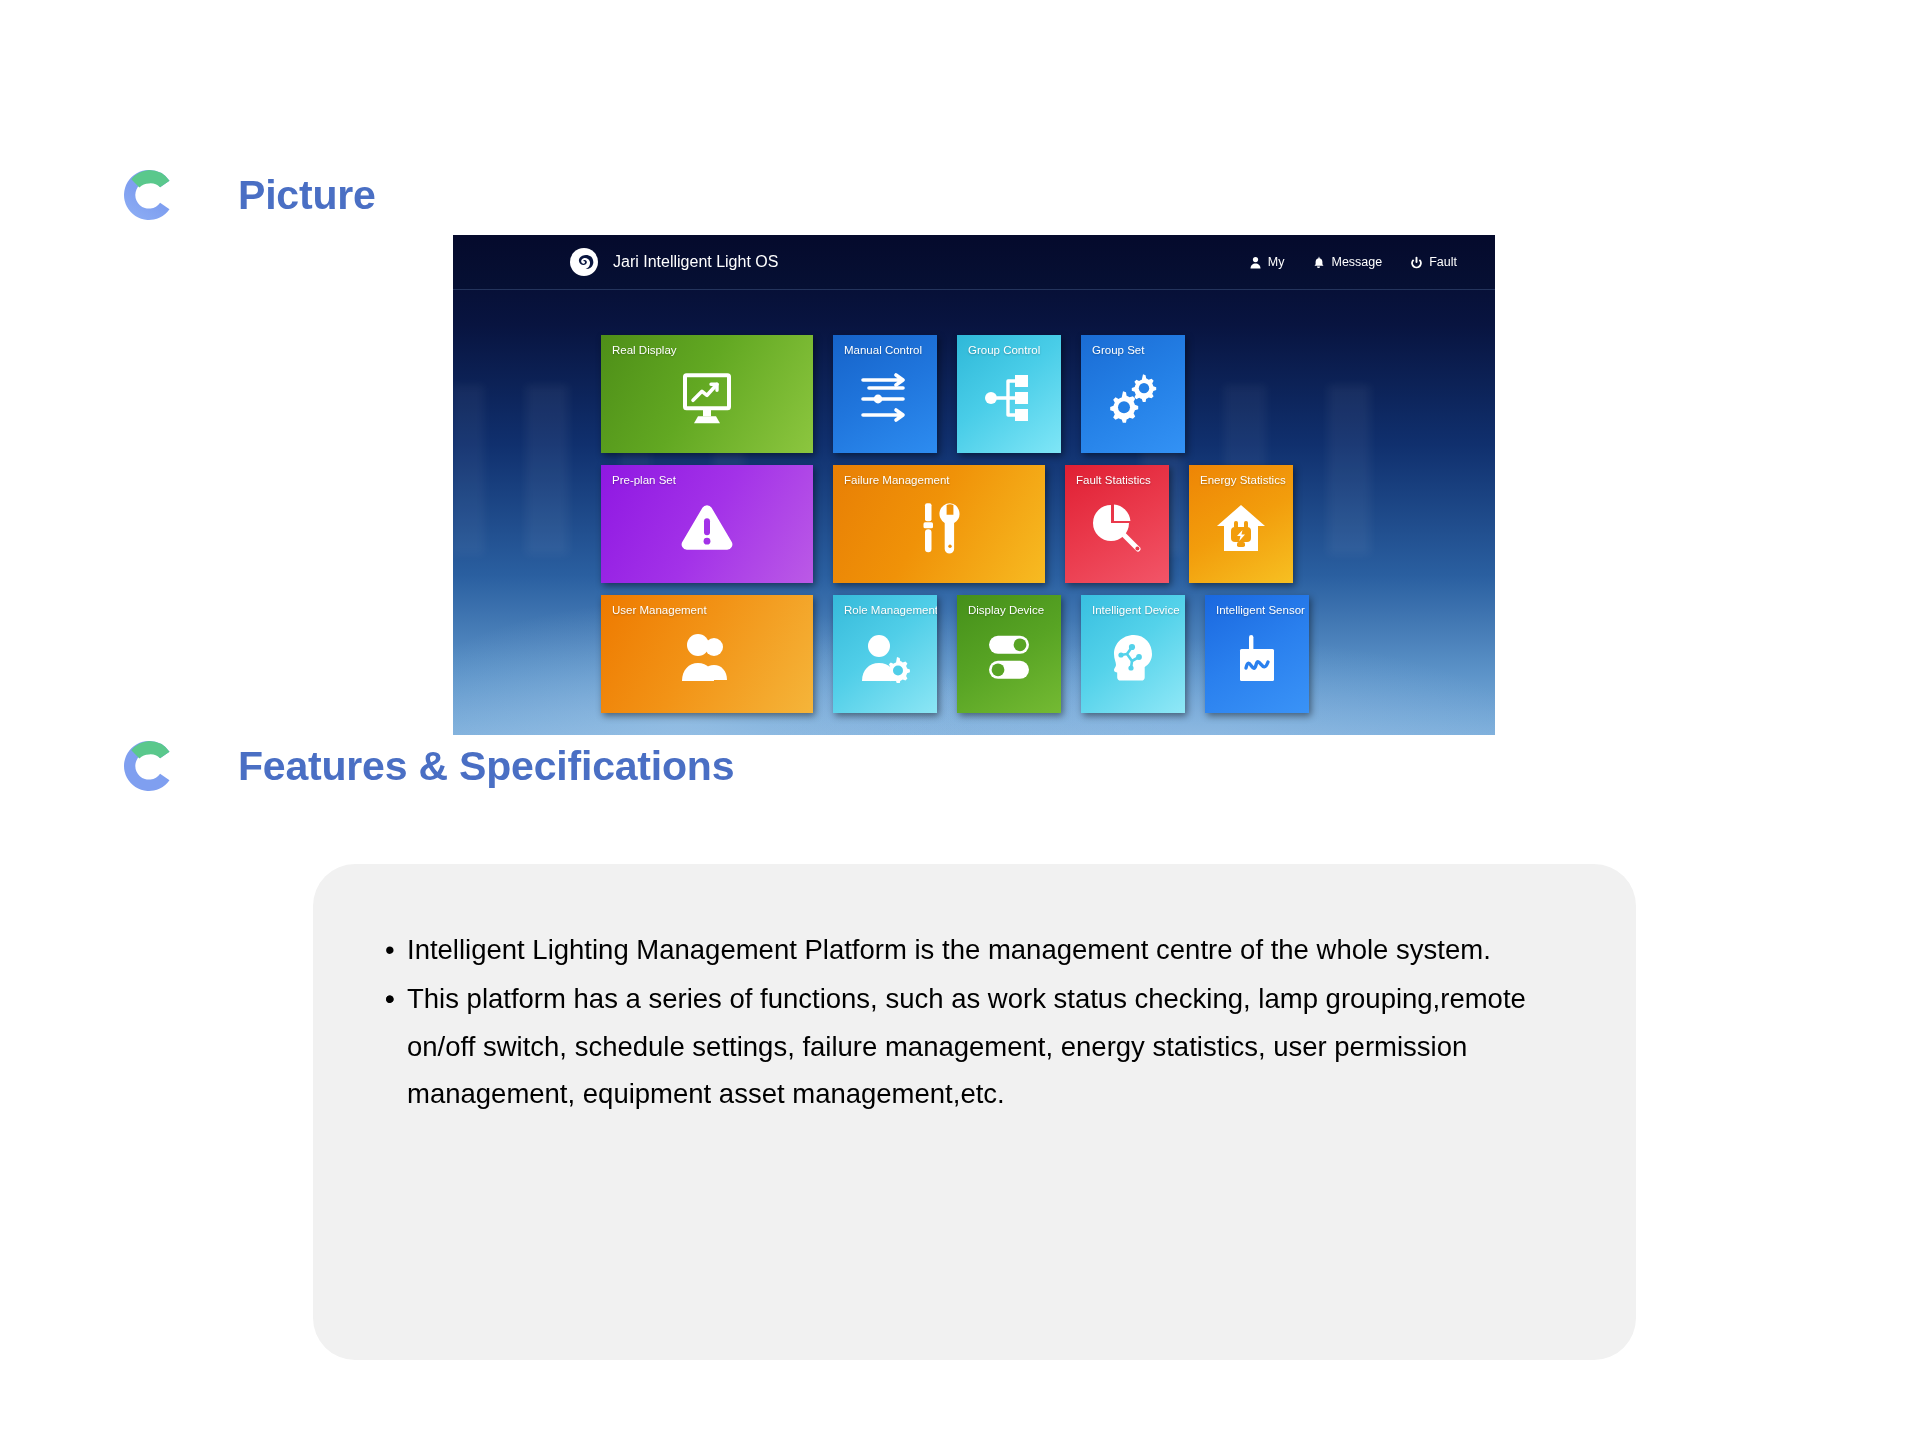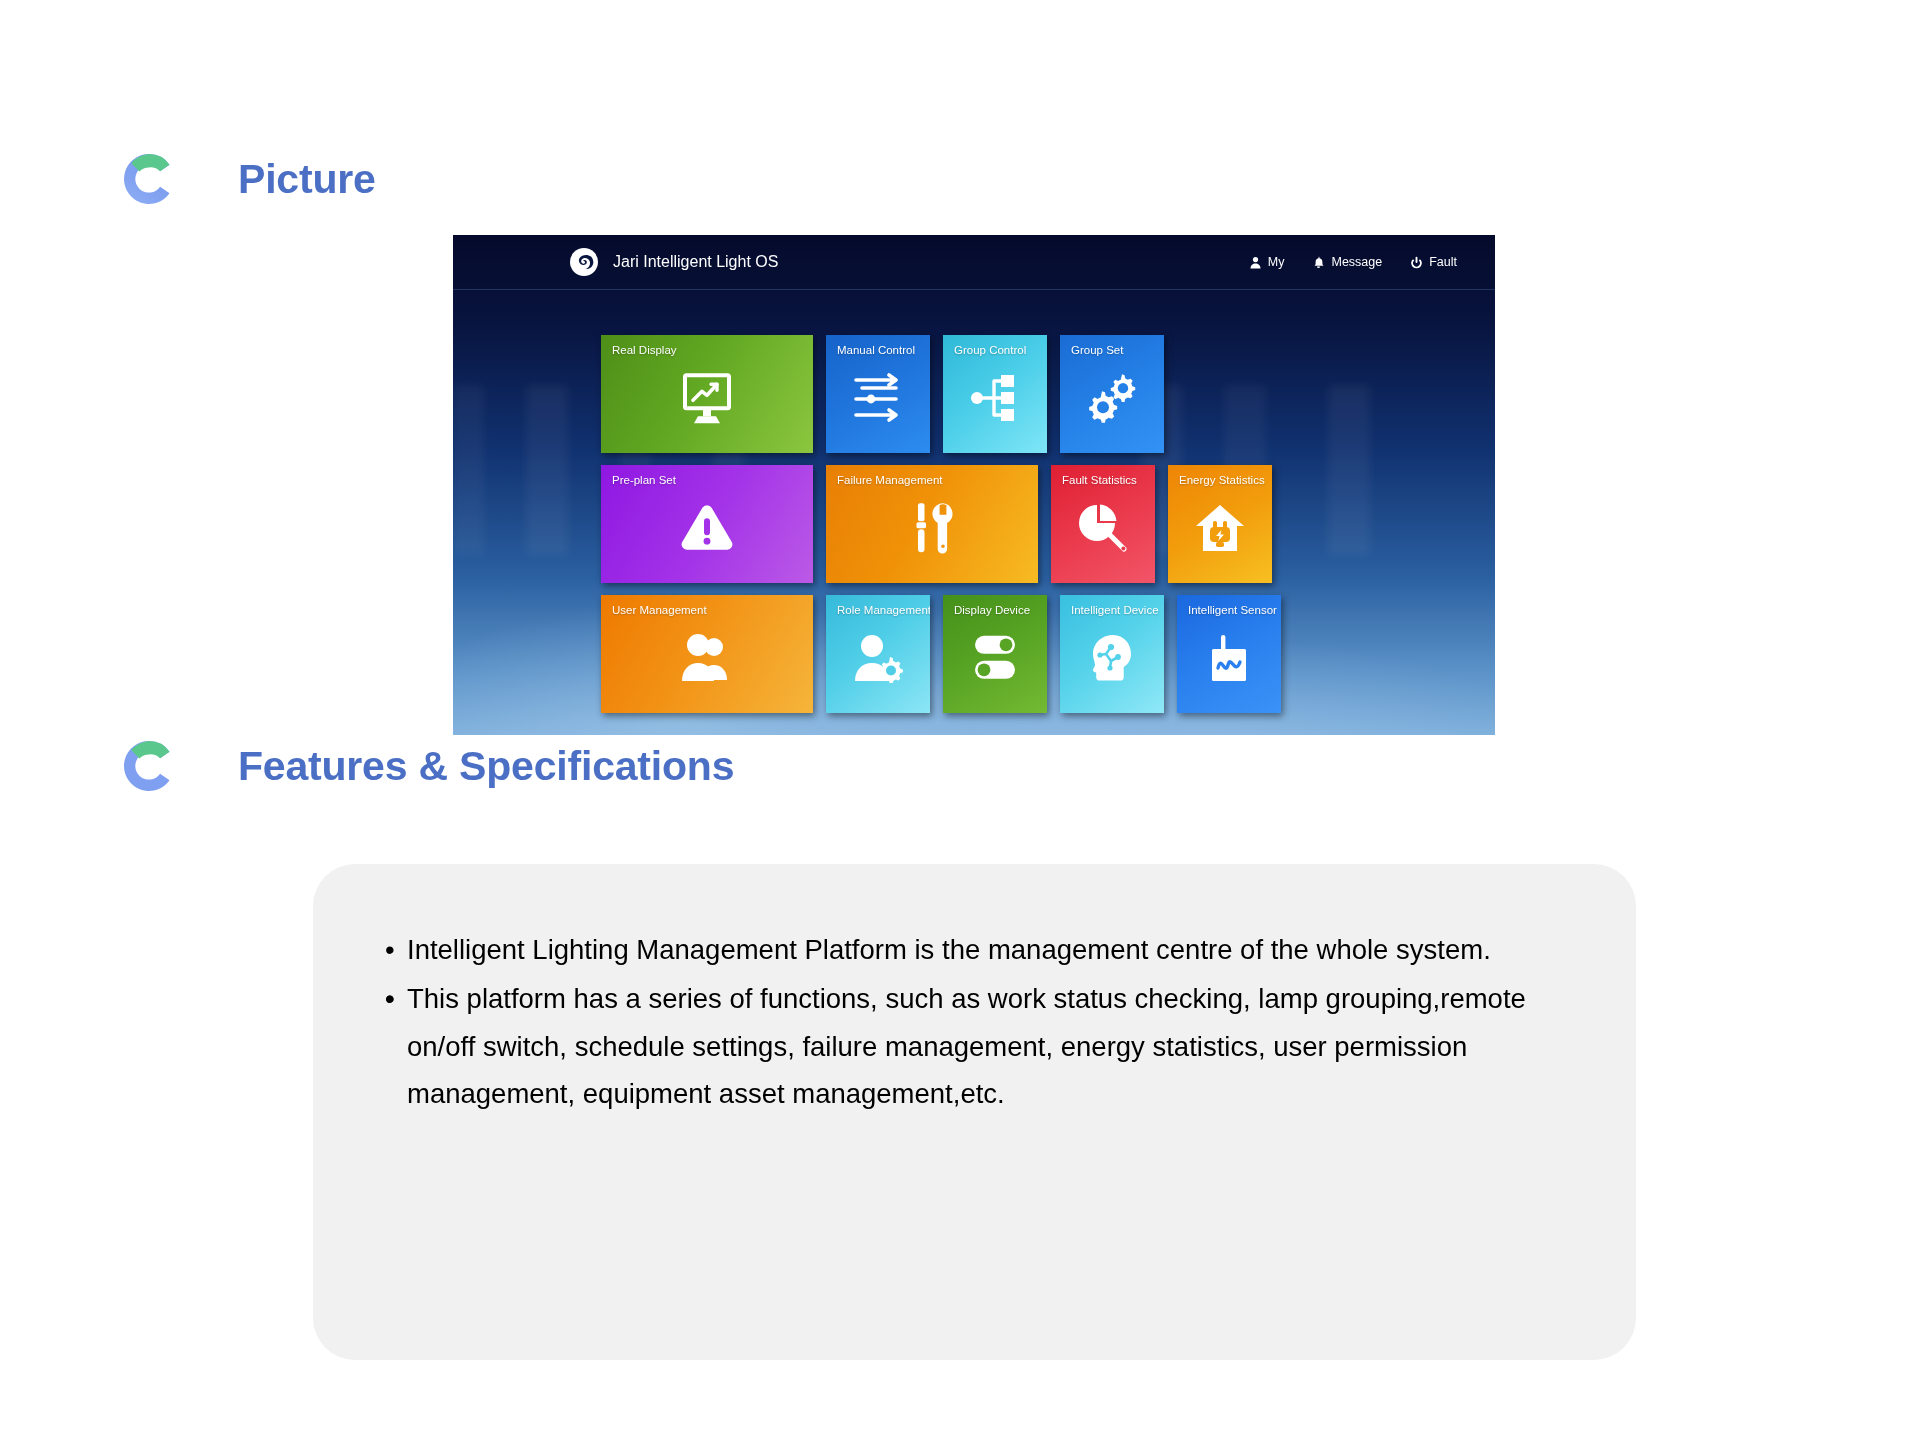--- a/index.html
+++ b/index.html
@@ -14,21 +14,21 @@
     overflow: hidden;
     position: relative;
   }
 
   
   .section-head {
     position: absolute;
     display: flex;
     align-items: center;
   }
-  #picture-section-head { left: 118px; top: 148px; }
+  #picture-section-head { left: 118px; top: 164px; }
   #features-section-head { left: 118px; top: 735px; }
 
   .c-logo {
     width: 62px;
     height: 62px;
     flex: 0 0 62px;
     position: relative;
   }
   .c-logo svg { display: block; width: 62px; height: 62px; }
 
@@ -141,21 +141,21 @@
   .tile-row {
     display: flex;
     align-items: stretch;
     margin-bottom: 12px;
     height: 118px;
   }
   .tile {
     position: relative;
     box-sizing: border-box;
     padding: 9px 0 0 11px;
-    margin-right: 13px;
+    margin-right: 20px;
     box-shadow: 2px 3px 7px rgba(0,0,0,0.45);
     overflow: hidden;
     cursor: pointer;
     flex: 0 0 auto;
   }
   .tile:last-child { margin-right: 0; }
   .tile-label {
     color: #ffffff;
     font-size: 11.5px;
     line-height: 1.1;

